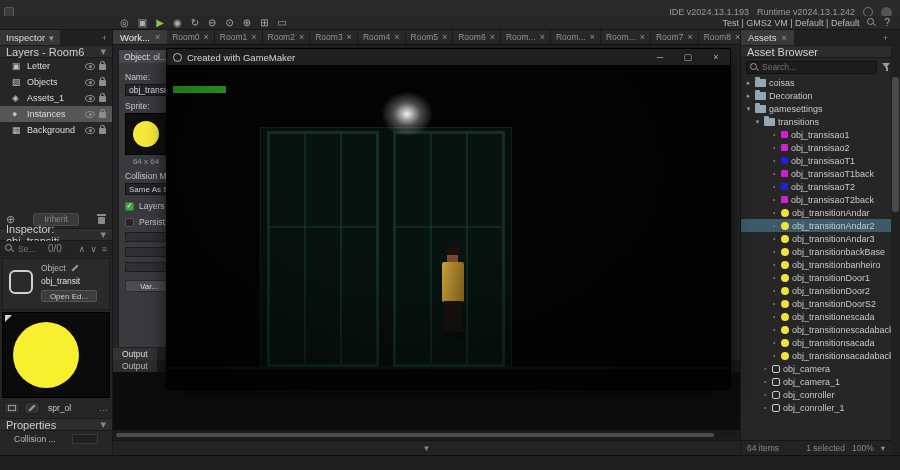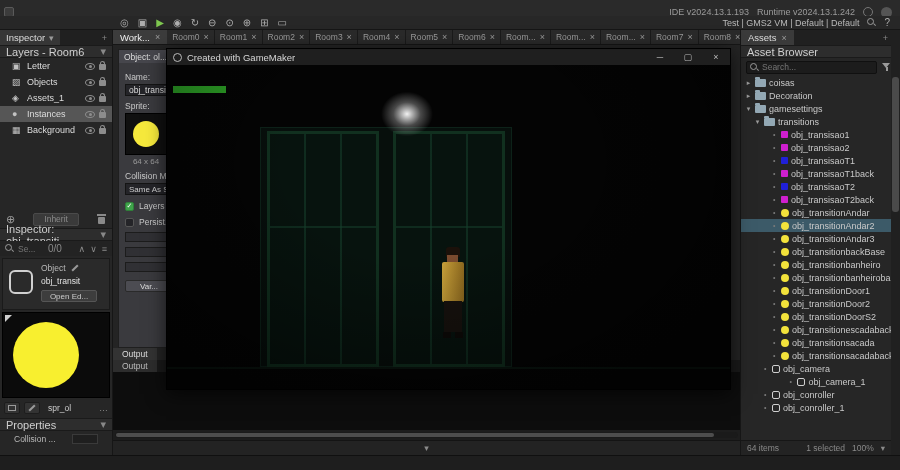--- a/index.html
+++ b/index.html
@@ -593,39 +593,39 @@
         <div class="trow" style="padding-left: 22px;">
         <span class="arrow"></span>
         <span class="bullet">•</span>
         <span class="ticon ic-circle" style="background: rgb(242, 226, 59);"></span>
         <span class="tlabel">obj_transitionbanheiro</span>
       </div>
         <div class="trow" style="padding-left: 22px;">
         <span class="arrow"></span>
         <span class="bullet">•</span>
         <span class="ticon ic-circle" style="background: rgb(242, 226, 59);"></span>
-        <span class="tlabel">obj_transitionbanheiroba</span>
-      </div>
-        <div class="trow" style="padding-left: 22px;">
-        <span class="arrow"></span>
-        <span class="bullet">•</span>
-        <span class="ticon ic-circle" style="background: rgb(242, 226, 59);"></span>
         <span class="tlabel">obj_transitionDoor1</span>
       </div>
         <div class="trow" style="padding-left: 22px;">
         <span class="arrow"></span>
         <span class="bullet">•</span>
         <span class="ticon ic-circle" style="background: rgb(242, 226, 59);"></span>
         <span class="tlabel">obj_transitionDoor2</span>
       </div>
         <div class="trow" style="padding-left: 22px;">
         <span class="arrow"></span>
         <span class="bullet">•</span>
         <span class="ticon ic-circle" style="background: rgb(242, 226, 59);"></span>
         <span class="tlabel">obj_transitionDoorS2</span>
+      </div>
+        <div class="trow" style="padding-left: 22px;">
+        <span class="arrow"></span>
+        <span class="bullet">•</span>
+        <span class="ticon ic-circle" style="background: rgb(242, 226, 59);"></span>
+        <span class="tlabel">obj_transitionescada</span>
       </div>
         <div class="trow" style="padding-left: 22px;">
         <span class="arrow"></span>
         <span class="bullet">•</span>
         <span class="ticon ic-circle" style="background: rgb(242, 226, 59);"></span>
         <span class="tlabel">obj_transitionescadaback</span>
       </div>
         <div class="trow" style="padding-left: 22px;">
         <span class="arrow"></span>
         <span class="bullet">•</span>
@@ -637,21 +637,21 @@
         <span class="bullet">•</span>
         <span class="ticon ic-circle" style="background: rgb(242, 226, 59);"></span>
         <span class="tlabel">obj_transitionsacadaback</span>
       </div>
         <div class="trow" style="padding-left: 13px;">
         <span class="arrow"></span>
         <span class="bullet">•</span>
         <span class="ticon ic-outline"></span>
         <span class="tlabel">obj_camera</span>
       </div>
-        <div class="trow" style="padding-left: 13px; justify-content: center;">
+        <div class="trow" style="padding-left: 13px;">
         <span class="arrow"></span>
         <span class="bullet">•</span>
         <span class="ticon ic-outline"></span>
         <span class="tlabel">obj_camera_1</span>
       </div>
         <div class="trow" style="padding-left: 13px;">
         <span class="arrow"></span>
         <span class="bullet">•</span>
         <span class="ticon ic-outline"></span>
         <span class="tlabel">obj_conroller</span>

